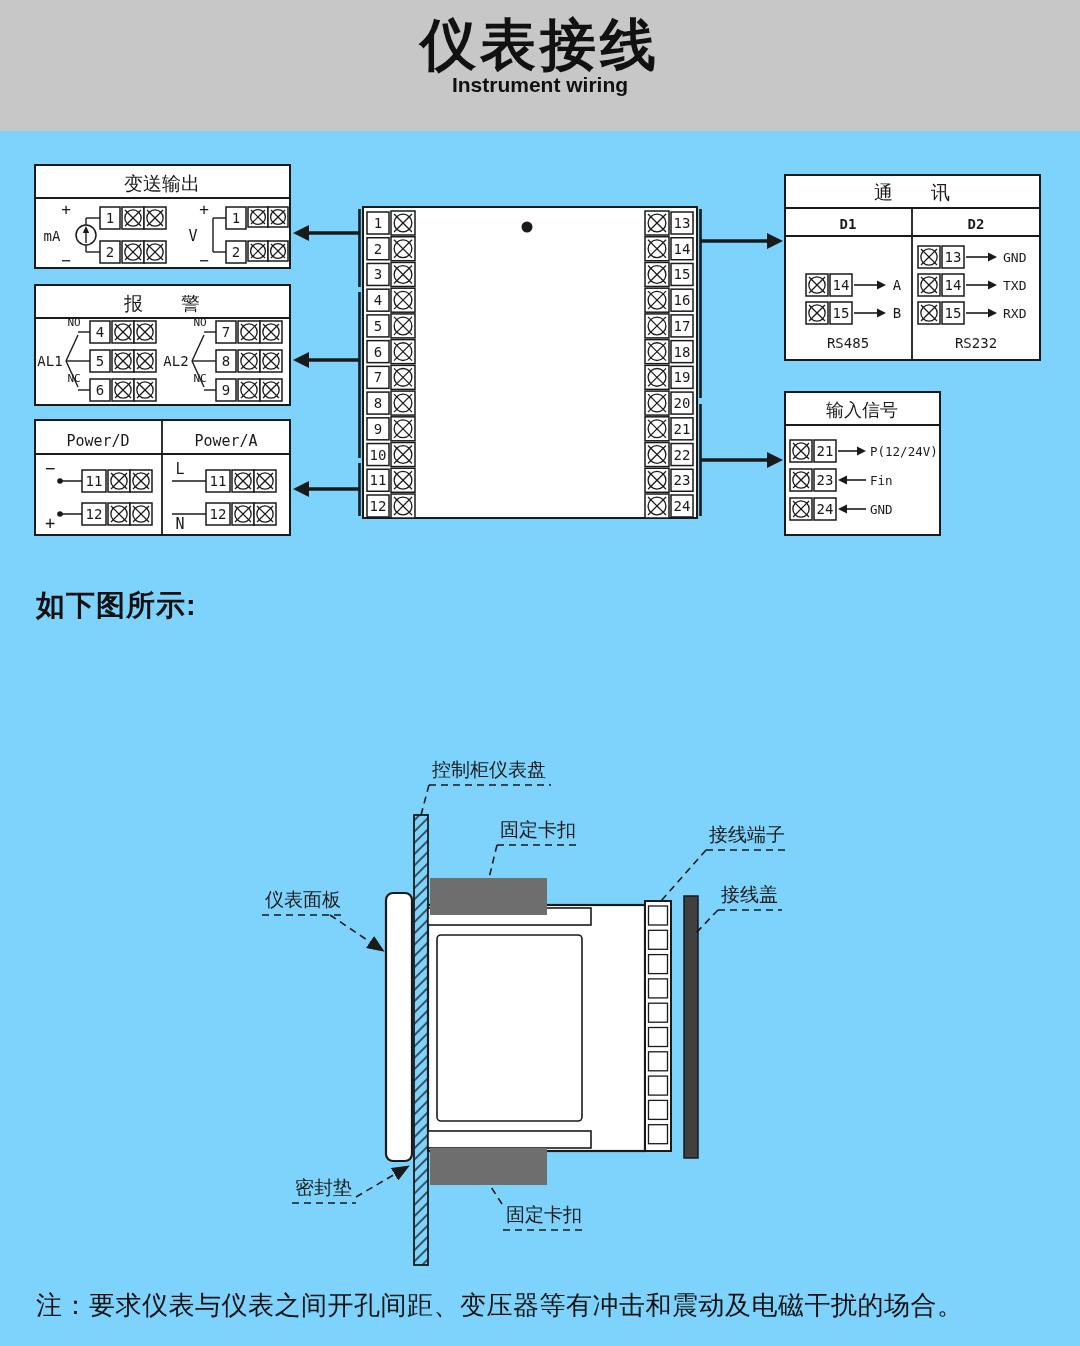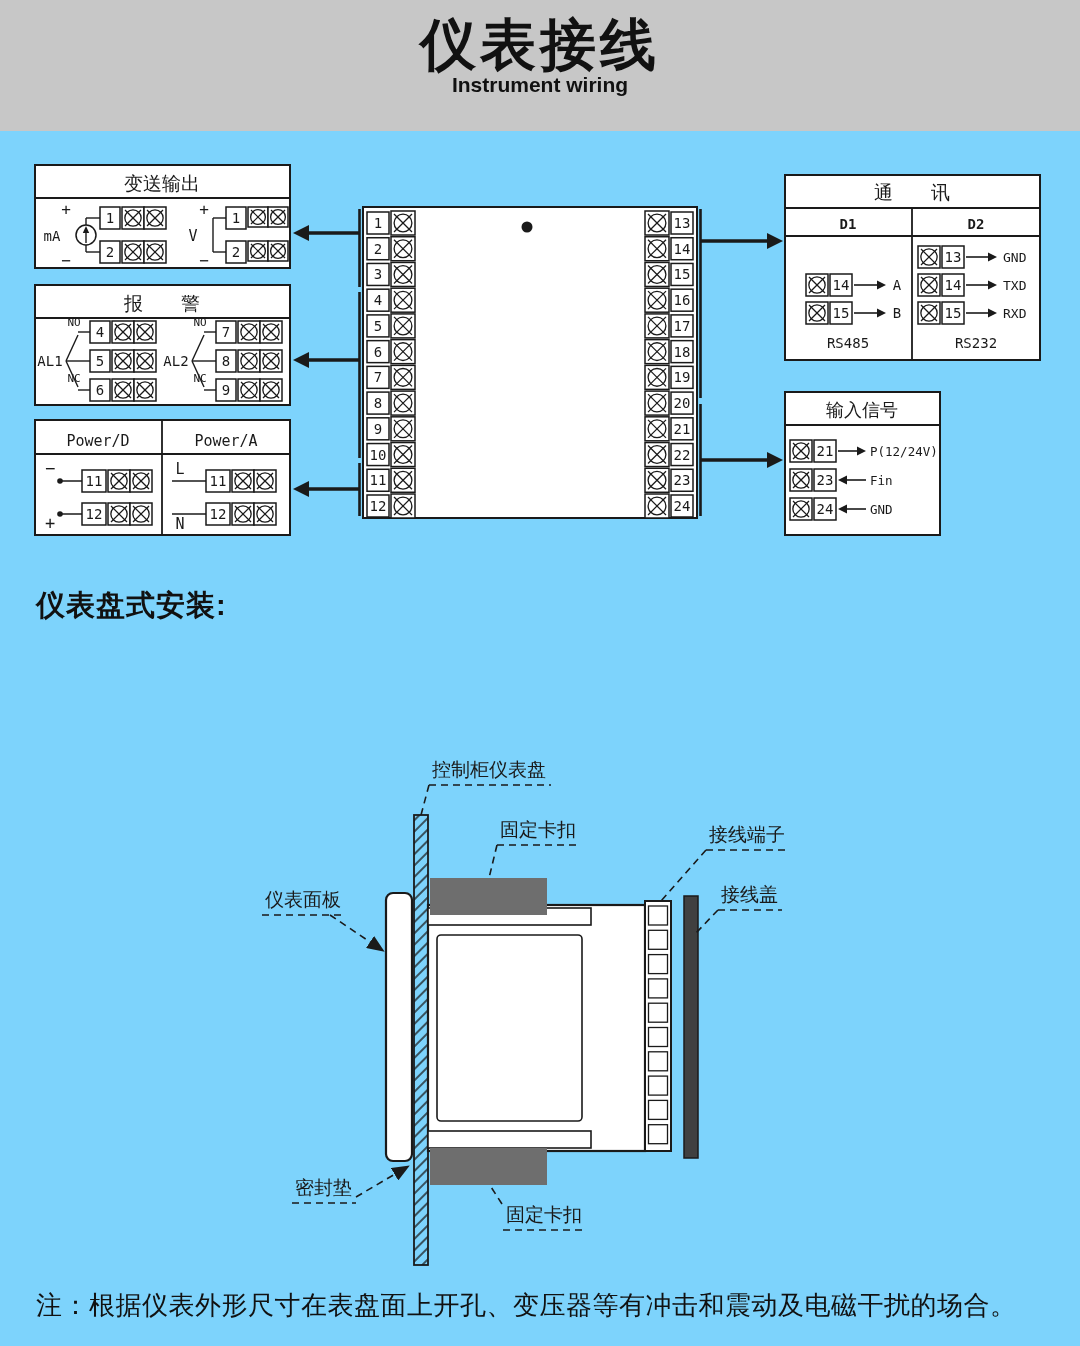--- a/index.html
+++ b/index.html
@@ -706,21 +706,21 @@
           <text x="825" y="514" fill="#1a1a1a" font-size="14" text-anchor="middle" font-family="&quot;DejaVu Sans Mono&quot;,&quot;Liberation Mono&quot;,monospace" font-weight="normal">24</text>
         </g>
         <g>
           <line x1="846" y1="509" x2="866" y2="509" stroke="#1a1a1a" stroke-width="1.6"></line>
           <polygon points="838,509 847,504.5 847,513.5" fill="#1a1a1a"></polygon>
         </g>
         <text x="870" y="514" fill="#1a1a1a" font-size="12.5" text-anchor="start" font-family="&quot;DejaVu Sans Mono&quot;,&quot;Liberation Mono&quot;,monospace" font-weight="normal">GND</text>
       </g>
     </svg>
 
-  <h2 id="install-heading">仪表盘式安装:</h2>
+  <h2 id="install-heading">如下图所示:</h2>
 
   <svg id="install-svg" width="1080" height="535" viewBox="0 748 1080 535">
       <defs>
         <pattern id="hatch" patternUnits="userSpaceOnUse" width="8" height="8" patternTransform="rotate(45)">
           <line x1="1" y1="0" x2="1" y2="8" stroke="#1a1a1a" stroke-width="1.4"></line>
         </pattern>
         <marker id="ah" markerWidth="11" markerHeight="9" refX="9" refY="4.5" orient="auto">
           <polygon points="0,0 11,4.5 0,9" fill="#1a1a1a"></polygon>
         </marker>
       </defs>
@@ -760,14 +760,14 @@
       <line x1="262" y1="915" x2="346" y2="915" stroke="#1a1a1a" stroke-width="1.5" stroke-dasharray="7,5"></line>
       <polyline points="330,915 382,950" fill="none" stroke="#1a1a1a" stroke-width="1.6" stroke-dasharray="7,5" marker-end="url(#ah)"></polyline>
       <text x="295" y="1194" fill="#1a1a1a" font-size="19" text-anchor="start" font-family="&quot;Liberation Sans&quot;,&quot;DejaVu Sans&quot;,sans-serif" font-weight="normal">密封垫</text>
       <line x1="292" y1="1203" x2="356" y2="1203" stroke="#1a1a1a" stroke-width="1.5" stroke-dasharray="7,5"></line>
       <polyline points="356,1197 407,1167" fill="none" stroke="#1a1a1a" stroke-width="1.6" stroke-dasharray="7,5" marker-end="url(#ah)"></polyline>
       <text x="506" y="1221" fill="#1a1a1a" font-size="19" text-anchor="start" font-family="&quot;Liberation Sans&quot;,&quot;DejaVu Sans&quot;,sans-serif" font-weight="normal">固定卡扣</text>
       <line x1="503" y1="1230" x2="587" y2="1230" stroke="#1a1a1a" stroke-width="1.5" stroke-dasharray="7,5"></line>
       <polyline points="502,1204 491,1187" fill="none" stroke="#1a1a1a" stroke-width="1.6" stroke-dasharray="7,5"></polyline>
     </svg>
 
-  <p id="note">注：根据仪表外形尺寸在表盘面上开孔、变压器等有冲击和震动及电磁干扰的场合。</p>
+  <p id="note">注：要求仪表与仪表之间开孔间距、变压器等有冲击和震动及电磁干扰的场合。</p>
 </div>
 
 </body></html>

